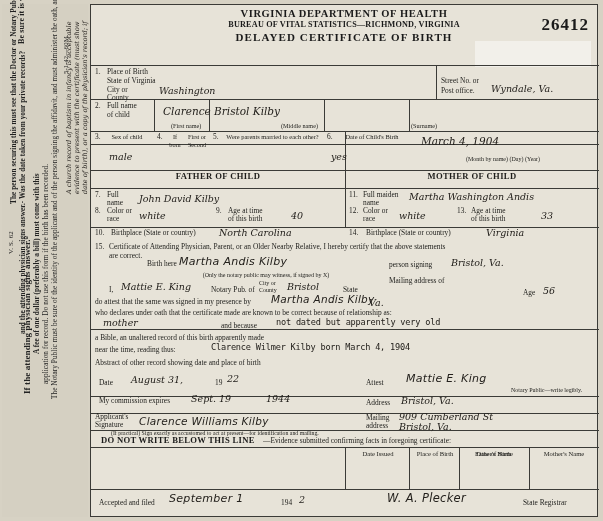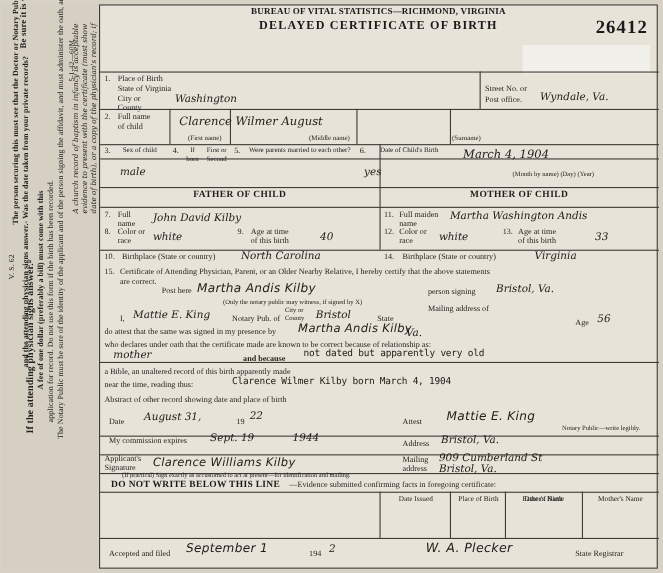--- a/index.html
+++ b/index.html
@@ -109,20 +109,21 @@
     <div class="vtext b" style="left:17px;top:330px;">and the attending physician signs answer.- Was the date taken from your private records?</div>
     <div class="vtext b" style="left:15px;top:40px;font-size:8px;">Be sure it is valid.</div>
     <div class="vtext" style="left:5px;top:250px;font-size:7px;">V. S. 62</div>
     <div class="vtext" style="left:60px;top:70px;font-size:6.6px;">5-1-42—60M.</div>
     <div class="rotnote" style="left:63px;top:190px;font-size:6.6px;white-space:normal;width:180px;">A church record of baptism in infancy is acceptable evidence to present with the certificate (must show date of birth), or a copy of the physician's record; if the evidence that date of this birth cannot be certified for.</div>
   </div>
 
   <div class="form">
 
     <div class="hdr">
+      <div class="t1">VIRGINIA DEPARTMENT OF HEALTH</div>
       <div class="t2">BUREAU OF VITAL STATISTICS—RICHMOND, VIRGINIA</div>
       <div class="t3">DELAYED CERTIFICATE OF BIRTH</div>
     </div>
     <div class="whiteout"></div>
     <div class="certno">26412</div>
 
     <div class="rule hr" style="left:0;top:60px;width:508px;"></div>
     <div class="rule hr" style="left:0;top:94px;width:508px;"></div>
     <div class="rule hr" style="left:0;top:126px;width:508px;"></div>
     <div class="rule hr" style="left:0;top:139px;width:508px;"></div>
@@ -148,21 +149,21 @@
     <div class="lbl" style="left:16px;top:81px;">City or</div>
     <div class="lbl" style="left:16px;top:89px;">County</div>
     <div class="hw" style="left:68px;top:80px;">Washington</div>
     <div class="lbl" style="left:350px;top:72px;">Street No. or</div>
     <div class="lbl" style="left:350px;top:82px;">Post office.</div>
     <div class="hw" style="left:400px;top:78px;">Wyndale, Va.</div>
 
     <div class="lbl" style="left:4px;top:97px;">2.</div>
     <div class="lbl" style="left:16px;top:97px;">Full name</div>
     <div class="lbl" style="left:16px;top:106px;">of child</div>
-    <div class="hw lg" style="left:72px;top:100px;">Clarence Wilmer August</div>
+    <div class="hw lg" style="left:72px;top:100px;">Clarence Bristol Kilby</div>
     <div class="lbl" style="left:80px;top:117px;font-size:6.2px;">(First name)</div>
     <div class="lbl" style="left:190px;top:117px;font-size:6.2px;">(Middle name)</div>
     <div class="lbl" style="left:320px;top:117px;font-size:6.2px;">(Surname)</div>
 
     <div class="lbl" style="left:4px;top:128px;">3.</div>
     <div class="lbl c" style="left:12px;top:128px;width:48px;font-size:6.4px;line-height:7.4px;">Sex of child</div>
     <div class="hw" style="left:18px;top:146px;">male</div>
 
     <div class="lbl" style="left:66px;top:128px;">4.</div>
     <div class="lbl c" style="left:74px;top:128px;width:20px;font-size:6.2px;line-height:7.2px;">If</div>
@@ -213,21 +214,21 @@
     <div class="lbl" style="left:4px;top:224px;">10.</div>
     <div class="lbl" style="left:20px;top:224px;">Birthplace (State or country)</div>
     <div class="hw" style="left:128px;top:222px;">North Carolina</div>
     <div class="lbl" style="left:258px;top:224px;">14.</div>
     <div class="lbl" style="left:275px;top:224px;">Birthplace (State or country)</div>
     <div class="hw" style="left:395px;top:222px;">Virginia</div>
 
     <div class="lbl" style="left:4px;top:238px;">15.</div>
     <div class="lbl" style="left:18px;top:238px;width:490px;">Certificate of Attending Physician, Parent, or an Older Nearby Relative, I hereby certify that the above statements</div>
     <div class="lbl" style="left:18px;top:247px;">are correct.</div>
-    <div class="lbl" style="left:56px;top:255px;">Post here</div>
+    <div class="lbl" style="left:56px;top:255px;">Birth here</div>
     <div class="hw script" style="left:88px;top:250px;font-size:11px;">Martha Andis Kilby</div>
     <div class="lbl c" style="left:60px;top:266px;width:230px;font-size:6px;">(Only the notary public may witness, if signed by X)</div>
     <div class="lbl" style="left:298px;top:248px;margin-top:24px;">Mailing address of</div>
     <div class="lbl" style="left:298px;top:256px;">person signing</div>
     <div class="hw" style="left:360px;top:252px;">Bristol, Va.</div>
 
     <div class="lbl" style="left:18px;top:281px;">I,</div>
     <div class="hw" style="left:30px;top:276px;">Mattie E. King</div>
     <div class="lbl" style="left:120px;top:281px;">Notary Pub. of</div>
     <div class="lbl" style="left:168px;top:274px;font-size:6px;">City or</div>
@@ -236,21 +237,21 @@
     <div class="lbl" style="left:252px;top:281px;">State</div>
     <div class="hw" style="left:278px;top:292px;text-align:right;">Va.</div>
     <div class="lbl" style="left:432px;top:284px;">Age</div>
     <div class="hw" style="left:452px;top:280px;">56</div>
 
     <div class="lbl" style="left:4px;top:293px;">do attest that the same was signed in my presence by</div>
     <div class="hw script" style="left:180px;top:288px;font-size:10.5px;">Martha Andis Kilby</div>
 
     <div class="lbl" style="left:4px;top:304px;">who declares under oath that the certificate made are known to be correct because of relationship as:</div>
     <div class="hw" style="left:12px;top:312px;">mother</div>
-    <div class="lbl" style="left:130px;top:317px;font-weight:bold;">and because</div>
+    <div class="lbl" style="left:130px;top:317px;">and because</div>
     <div class="hw type" style="left:185px;top:312px;font-size:8.6px;">not dated but apparently very old</div>
 
     <div class="lbl" style="left:4px;top:329px;">a Bible, an unaltered record of this birth apparently made</div>
     <div class="lbl" style="left:4px;top:341px;">near the time, reading thus:</div>
     <div class="hw type" style="left:120px;top:337px;font-size:8.6px;">Clarence Wilmer Kilby born March 4, 1904</div>
     <div class="lbl" style="left:4px;top:354px;">Abstract of other record showing date and place of birth</div>
 
     <div class="lbl" style="left:8px;top:374px;">Date</div>
     <div class="hw" style="left:40px;top:369px;">August 31,</div>
     <div class="lbl" style="left:124px;top:374px;">19</div>

